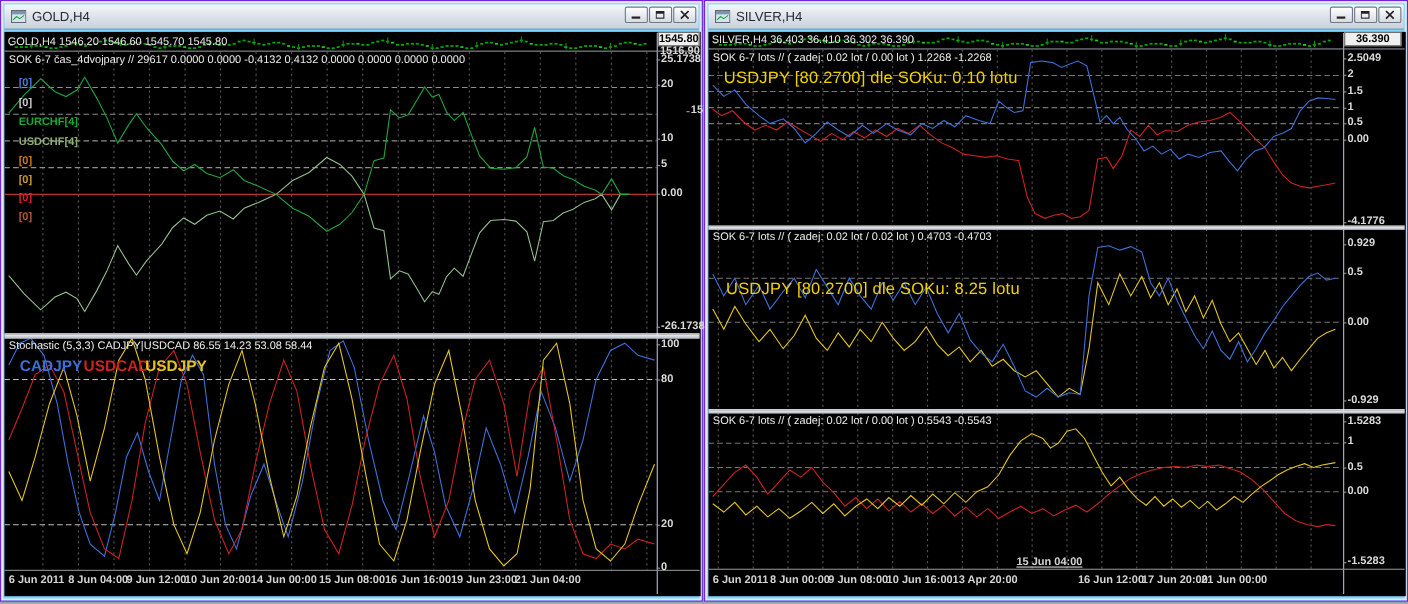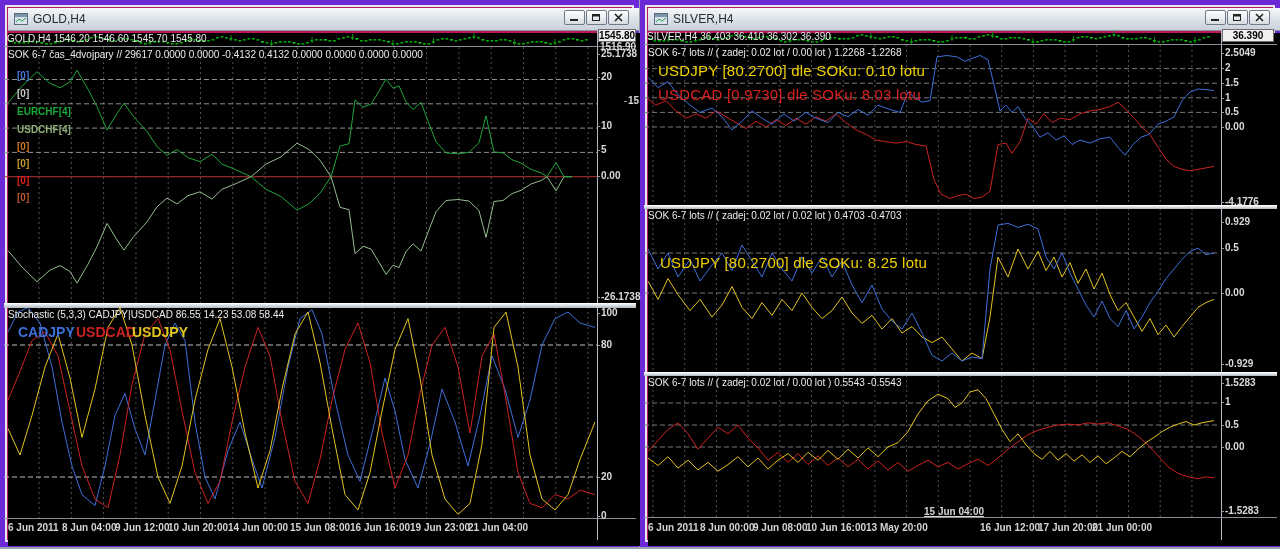--- a/index.html
+++ b/index.html
@@ -1,19 +1,19 @@
 <!DOCTYPE html>
 <html><head>
 <meta charset="utf-8">
 <style>
   html,body{margin:0;padding:0}
   #stage{position:relative;width:1280px;height:549px;background:#97a2ae;
          font-family:"Liberation Sans",sans-serif;overflow:hidden}
   .abs{position:absolute}
-  .win{background:#be185d;border:5px solid #6d28d9;box-shadow:inset 0 0 0 2px #e3e9ef;box-sizing:border-box}
+  .win{background:#7dd3fc;border:1px solid #6d28d9;box-shadow:inset 0 0 0 2px #e3e9ef;box-sizing:border-box}
   .titlebar{height:23px;background:linear-gradient(#f5f7f9,#dbe1e8 55%,#c9d1da);
             border-bottom:1px solid #8a949f;display:flex;align-items:center;gap:5px;
             padding:0 6px;color:#272c33;font-size:12px;box-sizing:border-box}
   .title-txt{white-space:nowrap}
   .client{background:#000}
   .tbtn{position:absolute;top:5px;width:21px;height:15px;border:1px solid #6f7a88;border-radius:2px;
         background:linear-gradient(#fefefe,#d7dce2);padding:0;display:flex;align-items:center;justify-content:center;cursor:default}
   .vline{background:#b3bac3;width:1px}
   .hline{background:#8a8f96;height:1px}
   .sep{background:linear-gradient(#f0f3f6,#aeb5bd);border-top:1px solid #fff}
@@ -526,21 +526,20 @@
   <div class="abs quote" style="left:7px;top:33px">GOLD,H4  1546.20 1546.60 1545.70 1545.80</div>
   <div class="abs pbox" style="left:598px;top:29px;width:38px;height:13px">1545.80</div>
   <div class="abs plow" style="left:600px;top:41px">1516.90</div>
   <div class="abs hdr" style="left:8px;top:49px">SOK 6-7 čas_4dvojpary  //  29617 0.0000 0.0000 -0.4132 0.4132 0.0000 0.0000 0.0000 0.0000</div>
   <div class="abs hdr" style="left:8px;top:309px">Stochastic (5,3,3) CADJPY|USDCAD 86.55 14.23 53.08 58.44</div>
 
   <div class="abs quote" style="left:647px;top:31px;height:12px;overflow:hidden">SILVER,H4  36.403 36.410 36.302 36.390</div>
   <div class="abs pbox" style="left:1222px;top:29px;width:52px;height:13px">36.390</div>
   <div class="abs hdr" style="left:648px;top:47px">SOK 6-7 lots  //  ( zadej: 0.02 lot / 0.00 lot ) 1.2268 -1.2268</div>
   <div class="abs big" id="bt-r1a" style="left: 658px; top: 62px; color: rgb(240, 208, 0);">USDJPY [80.2700]  dle SOKu: 0.10 lotu</div>
-  <div class="abs big" id="bt-r1b" style="left: 658px; top: 86px; color: rgb(221, 32, 32);">USDCAD [0.9730]  dle SOKu: 8.03 lotu</div>
   <div class="abs hdr" style="left:648px;top:210px">SOK 6-7 lots  //  ( zadej: 0.02 lot / 0.02 lot ) 0.4703 -0.4703</div>
   <div class="abs big" id="bt-r2b" style="left: 660px; top: 254px; color: rgb(240, 208, 0);">USDJPY [80.2700]  dle SOKu: 8.25 lotu</div>
   <div class="abs hdr" style="left:648px;top:377px">SOK 6-7 lots  //  ( zadej: 0.02 lot / 0.00 lot ) 0.5543 -0.5543</div>
 
 <div class="abs scl" style="left: 601px; top: 48px;">25.1738</div>
     <div class="abs scl" style="left: 601px; top: 71px;">20</div>
     <div class="abs scl" style="left: 628px; top: 95px;">15</div>
     <div class="abs scl" style="left: 601px; top: 120px;">10</div>
     <div class="abs scl" style="left: 601px; top: 144px;">5</div>
     <div class="abs scl" style="left: 601px; top: 170px;">0.00</div>
@@ -571,21 +570,21 @@
     <div class="abs xl" style="left: 168px; top: 522px;">10 Jun 20:00</div>
     <div class="abs xl" style="left: 228px; top: 522px;">14 Jun 00:00</div>
     <div class="abs xl" style="left: 290px; top: 522px;">15 Jun 08:00</div>
     <div class="abs xl" style="left: 350px; top: 522px;">16 Jun 16:00</div>
     <div class="abs xl" style="left: 410px; top: 522px;">19 Jun 23:00</div>
     <div class="abs xl" style="left: 468px; top: 522px;">21 Jun 04:00</div>
     <div class="abs xl" style="left: 648px; top: 522px;">6 Jun 2011</div>
     <div class="abs xl" style="left: 700px; top: 522px;">8 Jun 00:00</div>
     <div class="abs xl" style="left: 753px; top: 522px;">9 Jun 08:00</div>
     <div class="abs xl" style="left: 806px; top: 522px;">10 Jun 16:00</div>
-    <div class="abs xl" style="left: 866px; top: 522px;">13 May 20:00</div>
+    <div class="abs xl" style="left: 866px; top: 522px;">13 Apr 20:00</div>
     <div class="abs xl" style="left: 924px; top: 506px; text-decoration: underline;">15 Jun 04:00</div>
     <div class="abs xl" style="left: 980px; top: 522px;">16 Jun 12:00</div>
     <div class="abs xl" style="left: 1038px; top: 522px;">17 Jun 20:00</div>
     <div class="abs xl" style="left: 1092px; top: 522px;">21 Jun 00:00</div>
     <div class="abs side" style="left: 17px; top: 70px; color: rgb(74, 119, 221);">[0]</div>
     <div class="abs side" style="left: 17px; top: 88px; color: rgb(200, 200, 200);">[0]</div>
     <div class="abs side" style="left: 17px; top: 106px; color: rgb(23, 168, 55);">EURCHF[4]</div>
     <div class="abs side" style="left: 17px; top: 124px; color: rgb(143, 174, 119);">USDCHF[4]</div>
     <div class="abs side" style="left: 17px; top: 141px; color: rgb(204, 119, 34);">[0]</div>
     <div class="abs side" style="left: 17px; top: 158px; color: rgb(200, 153, 42);">[0]</div>

